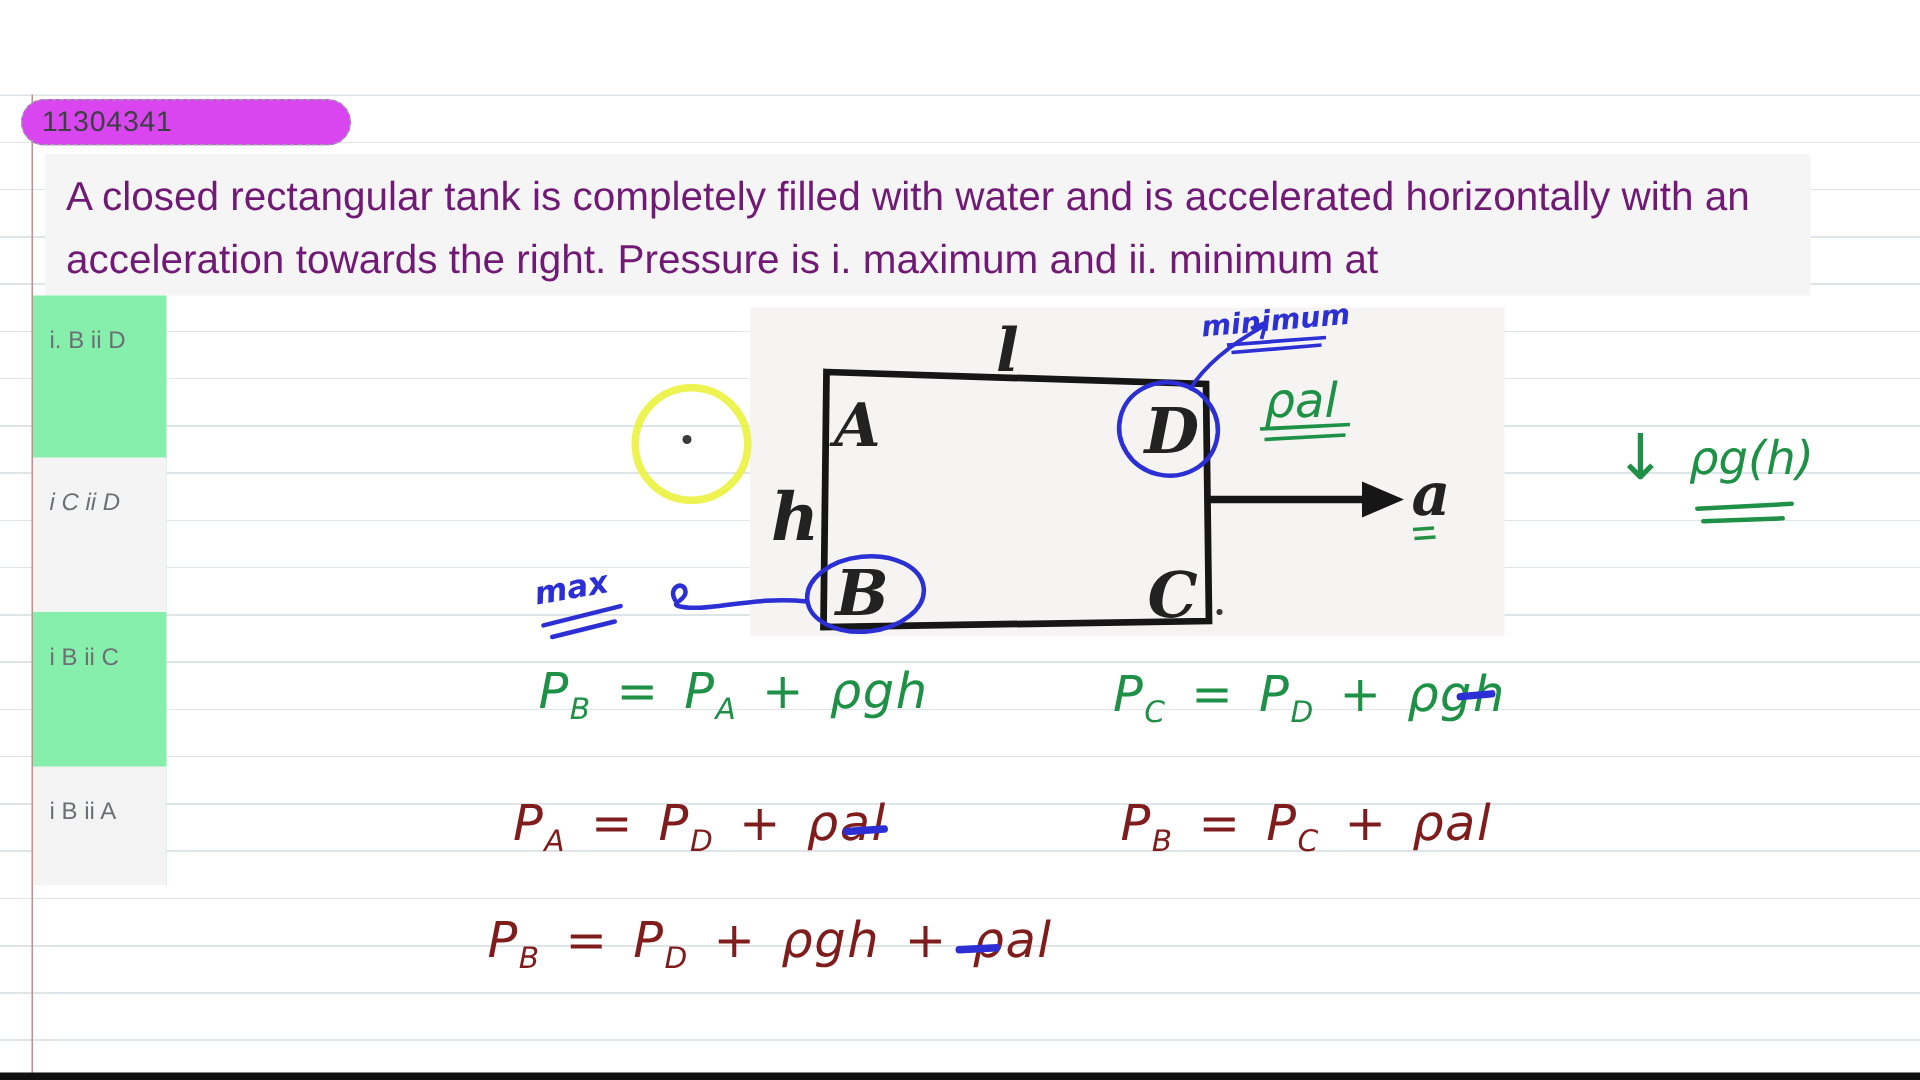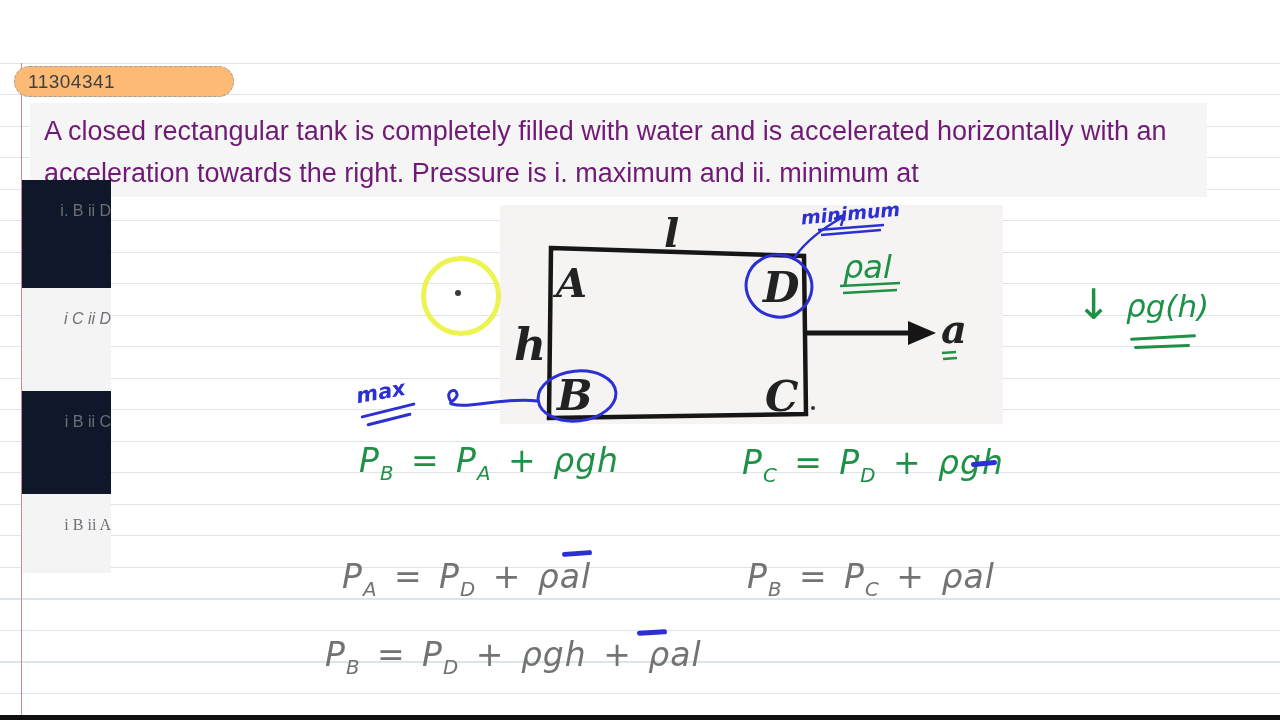--- a/index.html
+++ b/index.html
@@ -3,42 +3,42 @@
 <meta charset="utf-8">
 <style>
   html,body{margin:0;padding:0;background:#888;}
   .screen{position:relative;width:1280px;height:720px;background:#ffffff;overflow:hidden;
           font-family:"Liberation Sans",sans-serif;}
   
   .ruled{position:absolute;left:0;top:63px;width:1280px;height:653px;
          background:repeating-linear-gradient(to bottom,#dee5e8 0 1px,transparent 1px 31.5px);}
   .margin-line{position:absolute;left:21px;top:63px;width:1px;height:653px;background:#c98a8a;}
   
-  .badge{position:absolute;left:14px;top:66px;width:220px;height:31px;background:#fdba74;
+  .badge{position:absolute;left:14px;top:66px;width:220px;height:31px;background:#d946ef;
          border:1px dashed #9aa0a6;border-radius:16px;display:flex;align-items:center;
          padding-left:13px;box-sizing:border-box;font-size:19px;color:#3c4043;letter-spacing:.5px;}
   
   .question-box{position:absolute;left:30px;top:103px;width:1177px;height:94px;background:#f5f5f5;
                 color:#701a75;font-size:27px;line-height:42px;padding:7px 14px;box-sizing:border-box;}
   
-  .options-col{position:absolute;left:22px;top:180px;width:89px;height:393px;background:#0f172a;text-align:right;}
+  .options-col{position:absolute;left:22px;top:197px;width:89px;height:393px;background:#86efac;}
   .option{position:absolute;left:0;width:89px;box-sizing:border-box;padding:22px 0 0 11px;
           font-size:16px;color:#6c7075;cursor:pointer;}
   .opt-shaded{background:#f4f4f4;}
   
   .panel{position:absolute;left:500px;top:205px;width:503px;height:219px;background:#f5f4f2;}
   
   .cursor-ring{position:absolute;left:421px;top:256px;width:70px;height:70px;border-radius:50%;
                border:5px solid rgba(235,242,62,.9);}
   .cursor-dot{position:absolute;left:455px;top:290px;width:6px;height:6px;border-radius:50%;background:#3a3a3a;}
   
   .hw{position:absolute;font-family:"DejaVu Sans",sans-serif;font-style:italic;}
   .hw-blue{color:#2b2fd4;}
   .hw-green{color:#1e9147;}
-  .hw-red{color:#737373;margin-top:28px;}
+  .hw-red{color:#7f1d1d;}
   .max-label{left:356px;top:380px;font-size:21px;font-weight:bold;transform:rotate(-10deg);}
   .stroke-bar{position:absolute;height:3px;border-radius:2px;}
   .blue-bar{background:#2b2fd4;}
   .green-bar{background:#1e9147;}
   .dash{position:absolute;height:5px;border-radius:3px;background:#2b2fd4;}
   .down-arrow{left:1076px;top:280px;font-size:42px;font-style:normal;}
   .rho-gh{left:1126px;top:288px;font-size:31px;}
   
   .eq{position:absolute;font-family:"DejaVu Sans",sans-serif;font-style:italic;font-size:33px;
       letter-spacing:1px;word-spacing:5px;white-space:nowrap;}
@@ -67,21 +67,21 @@
   <div class="options-col">
     <div class="option" style="top:0;height:108px;">
       <span>i. B ii D</span>
     </div>
     <div class="option opt-shaded" style="top:108px;height:103px;font-style:italic;">
       <span>i C ii D</span>
     </div>
     <div class="option" style="top:211px;height:103px;">
       <span>i B ii C</span>
     </div>
-    <div class="option opt-shaded" style="top:314px;height:79px;font-family:Liberation Serif, serif;">
+    <div class="option opt-shaded" style="top:314px;height:79px;">
       <span>i B ii A</span>
     </div>
   </div>
 
   <div class="panel">
     <svg width="503" height="219" viewBox="0 0 503 219">
 
       <polygon points="51,43 304,51 306,209 49,213" fill="none" stroke="#161616" stroke-width="4.5"></polygon>
 
       <text x="56" y="92" font-family="DejaVu Serif, serif" font-style="italic" font-weight="bold" font-size="40" fill="#222">A</text>

